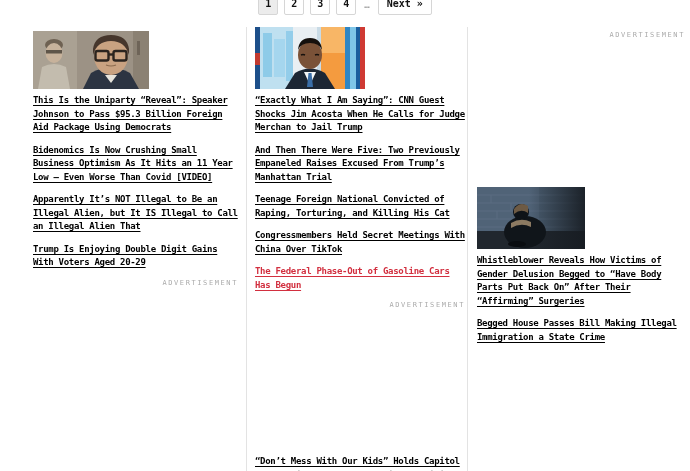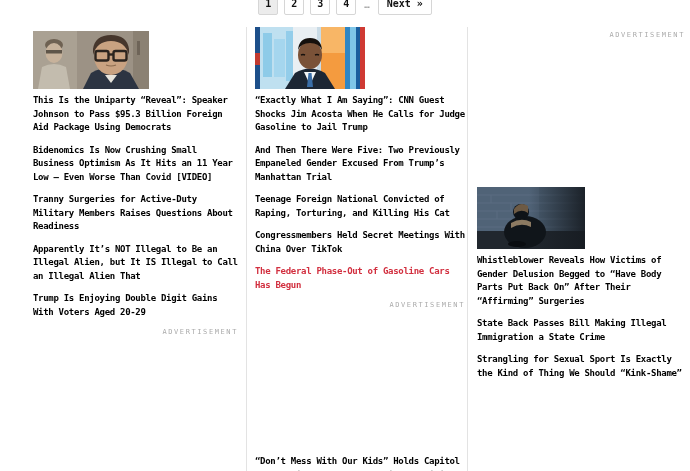--- a/index.html
+++ b/index.html
@@ -35,20 +35,21 @@
   .divider-1 { margin: 0 8px; }
   .divider-2 { margin: 0 9px 0 2px; }
   
   .thumb { display: block; margin: 0 0 5px 0; cursor: pointer; }
   .thumb svg { display: block; }
   .hl {
     display: block;
     font: bold 9px/13.5px "DejaVu Sans Mono", monospace;
     letter-spacing: -0.3px;
     color: #000;
+    text-decoration: underline;
     text-underline-offset: 2px;
     margin: 0 0 9px 0;
     cursor: pointer;
   }
   .ad-label {
     text-align: right;
     font: 7px "DejaVu Sans Mono", monospace;
     letter-spacing: 1.6px;
     color: #ababab;
     margin: 8px 0 0 0;
@@ -91,21 +92,20 @@
         <g stroke="#2b241f" stroke-width="2.4" fill="none">
           <rect x="62.5" y="20" width="13" height="9.5" rx="2"></rect>
           <rect x="80.5" y="20" width="13" height="9.5" rx="2"></rect>
           <line x1="75.5" y1="23.5" x2="80.5" y2="23.5"></line>
         </g>
         <path d="M73,34 Q78,36 83,34" stroke="#8a6a4e" stroke-width="1.2" fill="none"></path>
       </svg>
     </span>
     <a class="hl">This Is the Uniparty “Reveal”: Speaker Johnson to Pass $95.3 Billion Foreign Aid Package Using Democrats</a>
     <a class="hl">Bidenomics Is Now Crushing Small Business Optimism As It Hits an 11 Year Low – Even Worse Than Covid [VIDEO]</a>
-    <a class="hl">Tranny Surgeries for Active-Duty Military Members Raises Questions About Readiness</a>
     <a class="hl">Apparently It’s NOT Illegal to Be an Illegal Alien, but It IS Illegal to Call an Illegal Alien That</a>
     <a class="hl">Trump Is Enjoying Double Digit Gains With Voters Aged 20-29</a>
     <div class="ad-label">ADVERTISEMENT</div>
   </div>
 
   <div class="divider divider-1"></div>
 
   <div class="col-mid">
     <span class="thumb">
       <svg width="110" height="62" viewBox="0 0 110 62">
@@ -125,22 +125,22 @@
         <rect x="105" y="0" width="5" height="62" fill="#cf3a33"></rect>
 
         <path d="M30,62 L40,46 Q55,37 70,46 L80,62 Z" fill="#1c2634"></path>
         <path d="M49,45 L55,58 L61,45 Z" fill="#f4f6f8"></path>
         <path d="M53.5,46 L56.5,46 L58,60 L52,60 Z" fill="#3a6ea8"></path>
         <ellipse cx="55" cy="28" rx="12" ry="14" fill="#7a5238"></ellipse>
         <path d="M43,23 Q44,11 55,11 Q66,11 67,23 Q64,16 55,16 Q46,16 43,23 Z" fill="#15100d"></path>
         <path d="M50,28 Q48,27 46,28 M64,28 Q62,27 60,28" stroke="#15100d" stroke-width="1.4" fill="none"></path>
       </svg>
     </span>
-    <a class="hl">“Exactly What I Am Saying”: CNN Guest Shocks Jim Acosta When He Calls for Judge Gasoline to Jail Trump</a>
-    <a class="hl">And Then There Were Five: Two Previously Empaneled Gender Excused From Trump’s Manhattan Trial</a>
+    <a class="hl">“Exactly What I Am Saying”: CNN Guest Shocks Jim Acosta When He Calls for Judge Merchan to Jail Trump</a>
+    <a class="hl">And Then There Were Five: Two Previously Empaneled Raises Excused From Trump’s Manhattan Trial</a>
     <a class="hl">Teenage Foreign National Convicted of Raping, Torturing, and Killing His Cat</a>
     <a class="hl">Congressmembers Held Secret Meetings With China Over TikTok</a>
     <a class="hl" style="color: rgb(210, 47, 63);">The Federal Phase-Out of Gasoline Cars Has Begun</a>
     <div class="ad-label">ADVERTISEMENT</div>
     <div class="bottom-gap"></div>
     <a class="hl">“Don’t Mess With Our Kids” Holds Capitol Protest in Another Impressive Traditional Values Rally</a>
   </div>
 
   <div class="divider divider-2"></div>
 
@@ -171,17 +171,16 @@
         <rect x="52" width="56" height="62" fill="url(#shadowGrad)"></rect>
 
         <ellipse cx="48" cy="45" rx="21" ry="16" fill="#10151a"></ellipse>
         <circle cx="44" cy="25" r="8" fill="#0e1318"></circle>
         <path d="M37,22 Q43,14 51,19 L51,26 Q44,21 37,27 Z" fill="#6d5a44"></path>
         <path d="M34,36 Q44,30 54,35 L54,40 Q44,35 34,41 Z" fill="#8c7a62"></path>
         <ellipse cx="40" cy="57" rx="9" ry="3" fill="#0a0d11"></ellipse>
       </svg>
     </span>
     <a class="hl">Whistleblower Reveals How Victims of Gender Delusion Begged to “Have Body Parts Put Back On” After Their “Affirming” Surgeries</a>
-    <a class="hl">State Back Passes Bill Making Illegal Immigration a State Crime</a>
-    <a class="hl">Strangling for Sexual Sport Is Exactly the Kind of Thing We Should “Kink-Shame”</a>
+    <a class="hl">Begged House Passes Bill Making Illegal Immigration a State Crime</a>
   </div>
 
 </div>
 
 </body></html>

